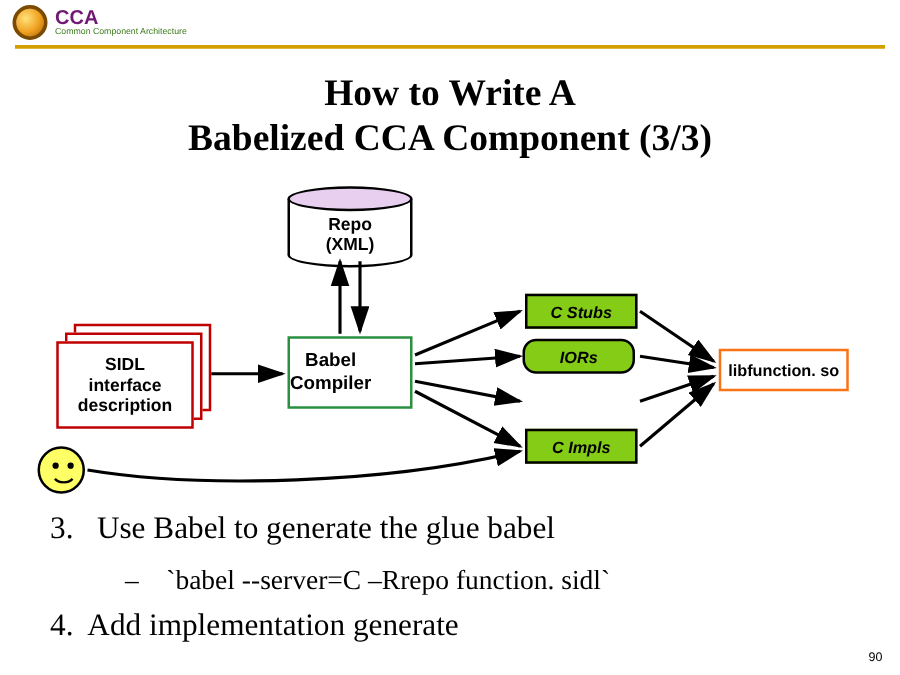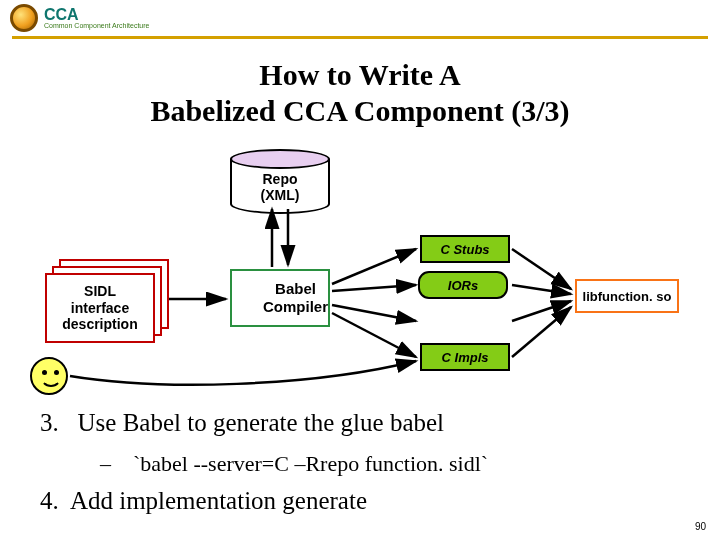--- a/index.html
+++ b/index.html
@@ -23,21 +23,21 @@
     border: 3px solid #7a4a00;
     flex-shrink: 0;
   }
   .logo-text {
     margin-left: 6px;
     line-height: 1;
   }
   .logo-text .abbr {
     font-weight: bold;
     font-size: 16px;
-    color: #0f766e;
+    color: #701a75;
   }
   .logo-text .sub {
     font-size: 7px;
     color: #3a7a1a;
     display: block;
     margin-top: -1px;
   }
   .hr {
     height: 3px;
     background: #d4a000;
@@ -113,21 +113,21 @@
   .stack .c1 { left: 0px; top: 14px; }
   
   .compiler {
     position: absolute;
     left: 220px; top: 130px;
     width: 100px; height: 58px;
     border: 2.5px solid #2a9040;
     background: #fff;
     display: flex;
     align-items: center;
-    justify-content: flex-end;
+    justify-content: flex-start;
     font-weight: bold; font-size: 15px;
     text-align: center;
     line-height: 1.2;
   }
   
   .outbox {
     position: absolute;
     width: 90px; height: 28px;
     border: 2px solid #000;
     background: #84cc16;

